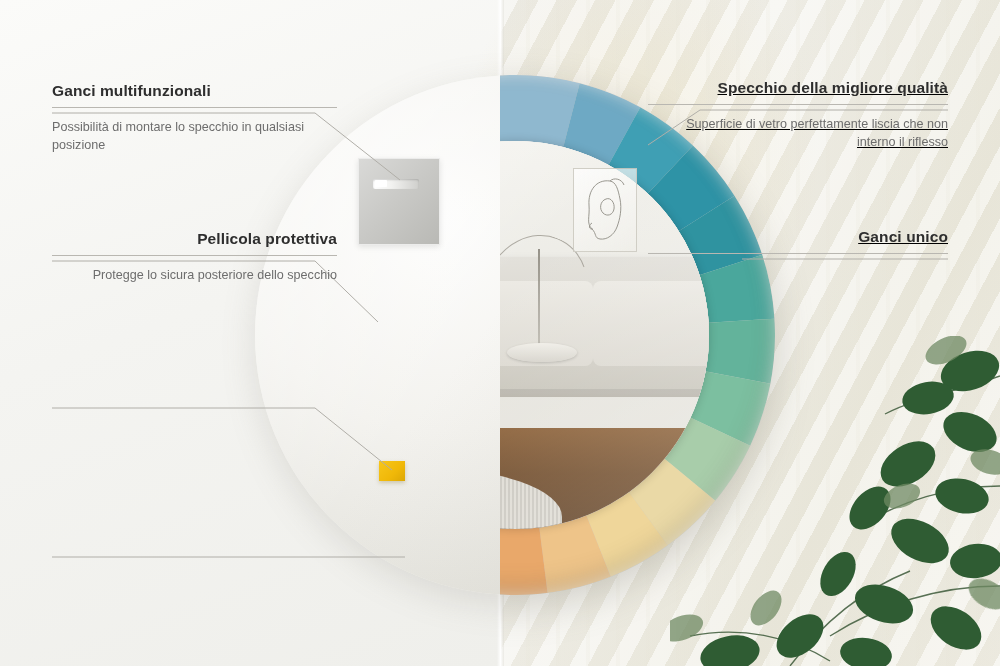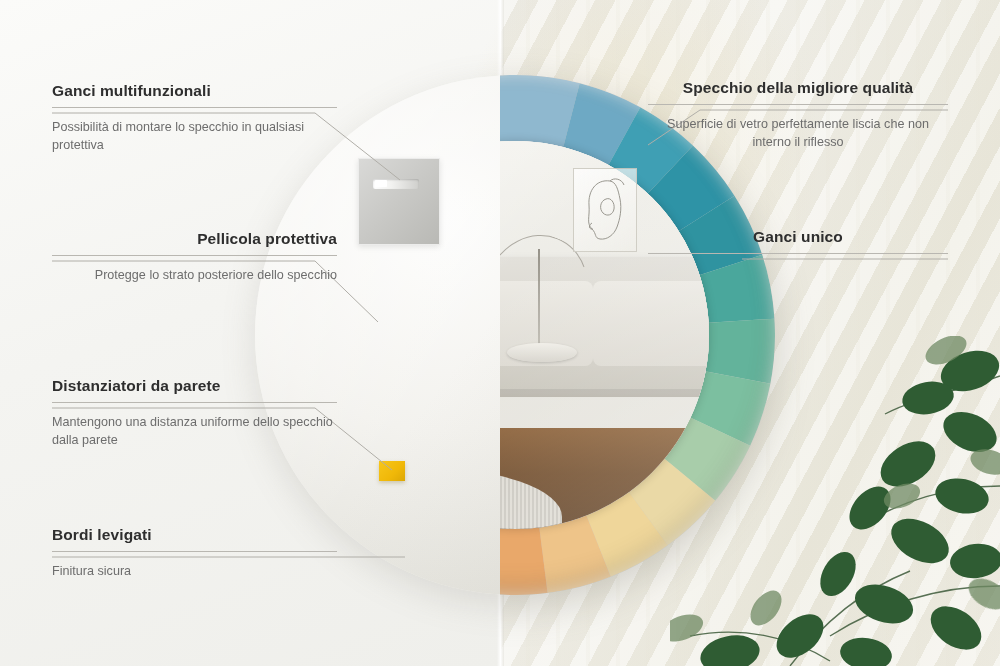--- a/index.html
+++ b/index.html
@@ -103,21 +103,21 @@
 
   
   .leaves{position:absolute;right:0;bottom:0;width:330px;height:330px;pointer-events:none;}
 
   
   .callout{position:absolute;}
   .callout h3{margin:0 0 7px 0;font-size:15.5px;font-weight:700;color:#2e2e2e;letter-spacing:.1px;}
   .callout .rule{height:1px;background:#b9b7b1;width:100%;}
   .callout p{margin:11px 0 0 0;font-size:12.6px;line-height:1.42;color:#6d6d6d;font-weight:400;}
   .left-callout{left:52px;width:285px;text-align:left;}
-  .right-callout{width:300px;text-align:center;}
+  .right-callout{width:300px;text-align:right;text-decoration:underline;}
 
   .lead{position:absolute;pointer-events:none;overflow:visible;}
   .lead path{fill:none;stroke:#b0aea8;stroke-width:1;}
 </style>
 </head>
 <body>
 
 <div id="stage">
 
   <div class="bg-left"></div>
@@ -238,43 +238,31 @@
     <path d="M52 408 L315 408 L392 470"></path>
     <path d="M52 557 L405 557"></path>
     <path d="M948 110 L700 110 L648 145"></path>
     <path d="M948 259 L742 259"></path>
   </svg>
 
   <div class="callout left-callout" style="top:82px;">
     <h3>Ganci multifunzionali</h3>
     <div class="rule"></div>
     <p>Possibilità di montare lo
-specchio in qualsiasi protettiva</p>
+specchio in qualsiasi posizione</p>
   </div>
 
   <div class="callout left-callout" style="top:230px;text-align:right;">
     <h3>Pellicola protettiva</h3>
     <div class="rule"></div>
-    <p>Protegge lo strato
+    <p>Protegge lo sicura
 posteriore dello specchio</p>
   </div>
 
-  <div class="callout left-callout" style="top:377px;">
-    <h3>Distanziatori da parete</h3>
-    <div class="rule"></div>
-    <p>Mantengono una distanza
-uniforme dello specchio
-dalla parete</p>
-  </div>
-
-  <div class="callout left-callout" style="top:526px;">
-    <h3>Bordi levigati</h3>
-    <div class="rule"></div>
-    <p>Finitura sicura</p>
-  </div>
+
 
   <div class="callout right-callout" style="left:648px;top:79px;">
     <h3>Specchio della migliore qualità</h3>
     <div class="rule"></div>
     <p>Superficie di vetro
 perfettamente liscia che
 non interno il riflesso</p>
   </div>
 
   <div class="callout right-callout" style="left:648px;top:228px;">

